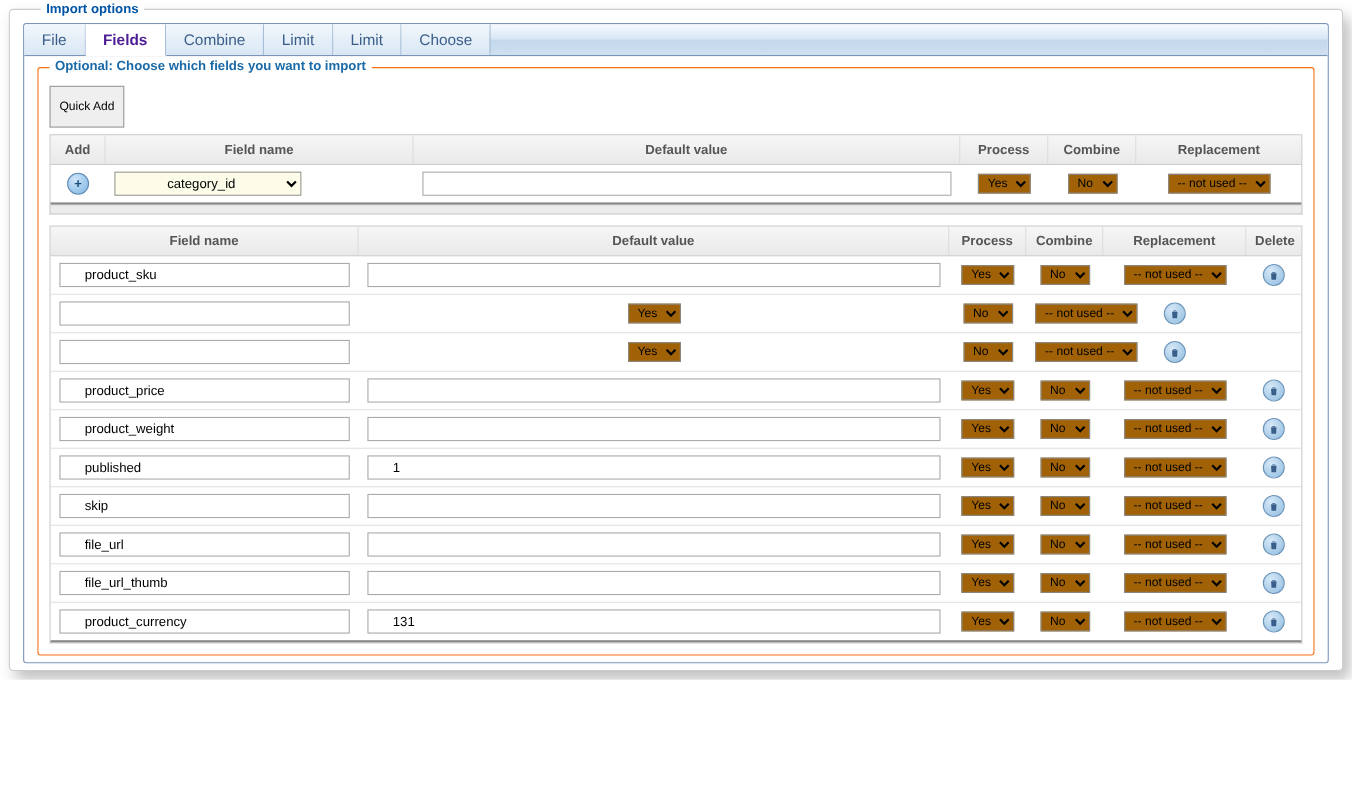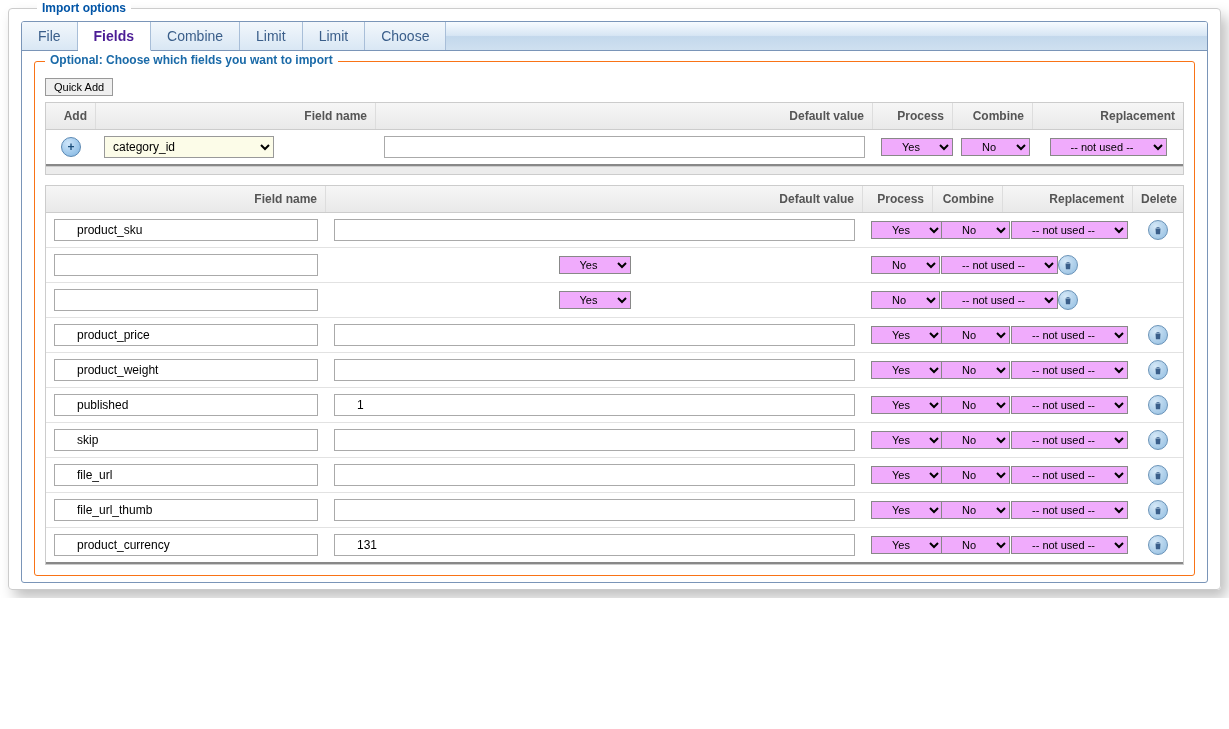--- a/index.html
+++ b/index.html
@@ -8,46 +8,46 @@
 .legend { position: absolute; top: -8px; left: 12px; background: #fff; padding: 0 5px; color: #0054a6; font-weight: bold; font-size: 12px; margin-left: 16px; }
 .inner { padding: 12px 12px 6px 12px; }
 .tabs-wrap { border: 1px solid #7a95b8; border-radius: 3px; overflow: hidden; }
 .tabs { display: flex; background: linear-gradient(#f7fbff,#d7e6f4 48%,#c3d8ec 52%,#cfe0f0); border-bottom: 1px solid #7a95b8; }
 .tab { padding: 6px 16px; color: #3a5e8a; font-size: 14px; cursor: pointer; border-right: 1px solid #a8bed8; background: linear-gradient(#f2f7fc,#d9e7f4); }
 .tab:first-child { border-top-left-radius: 3px; }
 .tab.active { background: #fff; font-weight: bold; color: #4c1d95; border-bottom: 1px solid #fff; margin-bottom: -1px; }
 .content { padding: 10px 12px 6px 12px; }
 .sub-fieldset { border: 1px solid #f97316; border-radius: 3px; position: relative; padding: 16px 10px 10px 10px; }
 .sub-legend { position: absolute; top: -9px; left: 10px; background: #fff; padding: 0 5px; color: #1a6aa8; font-weight: bold; }
-.quick-add { font-size: 11px; padding: 2px 8px; background: #efefef; border: 1px solid #999; cursor: pointer; margin-bottom: 6px; }
+.quick-add { font-size: 11px; padding: 12px 8px; background: #efefef; border: 1px solid #999; cursor: pointer; margin-bottom: 6px; }
 
 .grid-header, .grid-row { display: grid; align-items: center; }
 .top-grid { grid-template-columns: 50px 280px 1fr 80px 80px 150px; gap: 0; }
 .bottom-grid { grid-template-columns: 280px 1fr 70px 70px 130px 50px; gap: 0; }
 
 .grid-header { background: linear-gradient(#f6f6f6,#e9e9e9); border: 1px solid #ccc; font-weight: bold; color: #555; }
-.grid-header > div { padding: 6px 8px; text-align: right; border-right: 1px solid #ddd; }
+.grid-header > div { padding: 6px 8px; text-align: center; border-right: 1px solid #ddd; }
 .grid-header > div:last-child { border-right: none; }
 
 .grid-body { border: 1px solid #ccc; border-top: none; }
 .grid-row { border-bottom: 1px solid #e2e2e2; }
 .grid-row:last-child { border-bottom: 2px solid #888; }
 .grid-row > div { padding: 6px 8px; text-align: center; }
 
 .field-input { width: 100%; padding: 3px 22px; border: 1px solid #aaa; font-size: 12px; text-align: left; background: #fff; }
-select.sel { padding: 1px 16px; border: 1px solid #888; font-size: 11px; background: #f0abfc; }
+select.sel { padding: 1px 4px; border: 1px solid #888; font-size: 11px; background: #a16207; }
 
 .add-btn { width: 20px; height: 20px; border-radius: 50%; background: radial-gradient(circle at 35% 30%, #cfe6fa, #7db3e0); border: 1px solid #5a88b3; display: inline-flex; align-items: center; justify-content: center; cursor: pointer; font-weight: bold; color: #1a4d7a; }
 .del-btn { width: 20px; height: 20px; border-radius: 50%; background: radial-gradient(circle at 35% 30%, #d5e8f7, #90bce0); border: 1px solid #6a93b8; display: inline-flex; align-items: center; justify-content: center; cursor: pointer; }
 .del-btn svg { width:10px; height:11px; }
 
 .spacer-bar { height: 8px; background: #ececec; border: 1px solid #ccc; border-top: none; }
 
 .footer { text-align: right; font-size: 10px; color: #888; padding: 4px 8px 2px 0; }
-select.field-select { width: 170px; padding: 2px 4px; border: 1px solid #999; font-size: 12px; background: #fcfce8; text-align: left; }
+select.field-select { width: 170px; padding: 2px 4px; border: 1px solid #999; font-size: 12px; background: #fcfce8; text-align: center; }
 .left { text-align: left !important; }
 </style>
 </head>
 <body>
 
 <div class="fieldset">
   <div class="legend">Import options</div>
   <div class="inner">
     <div class="tabs-wrap">
       <div class="tabs" id="tabs">

